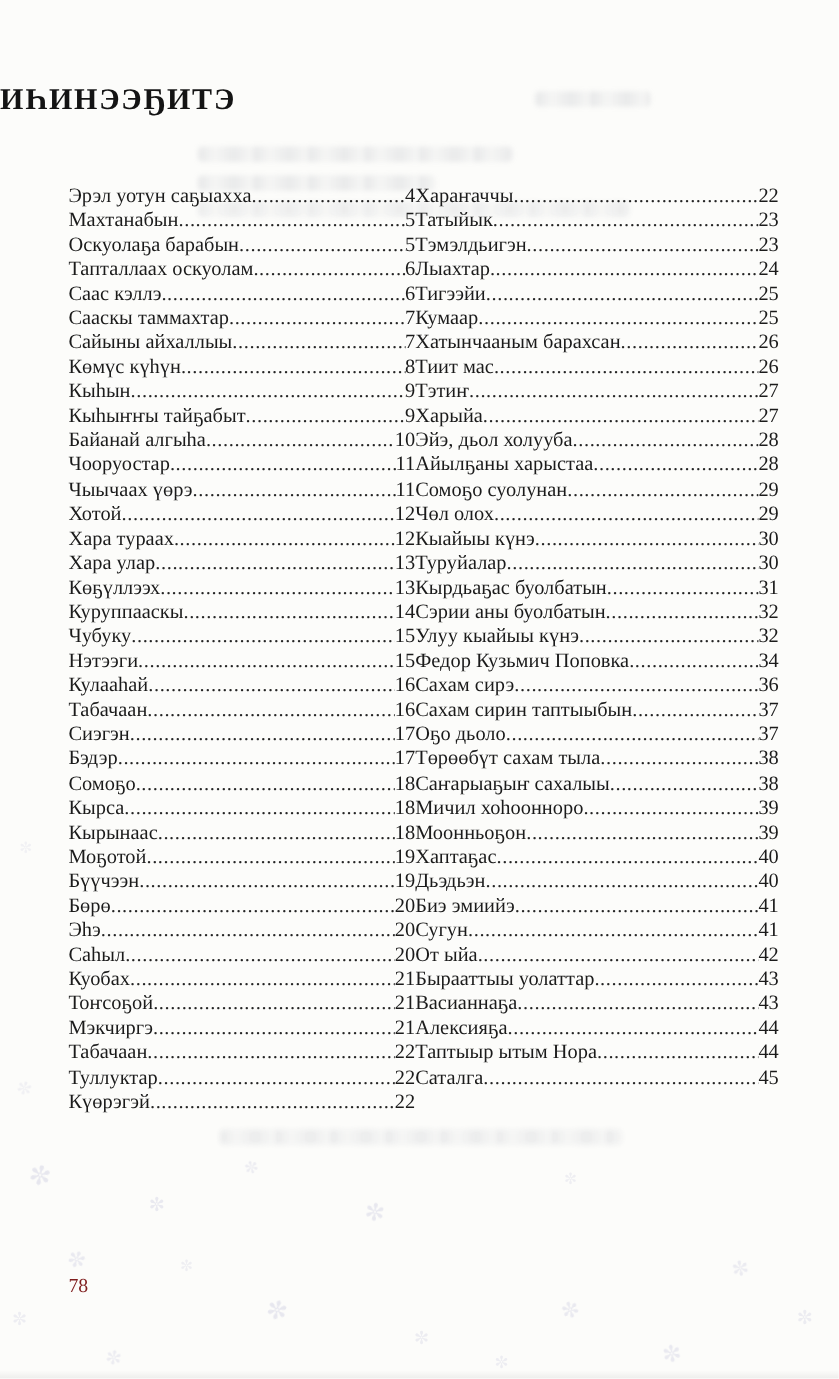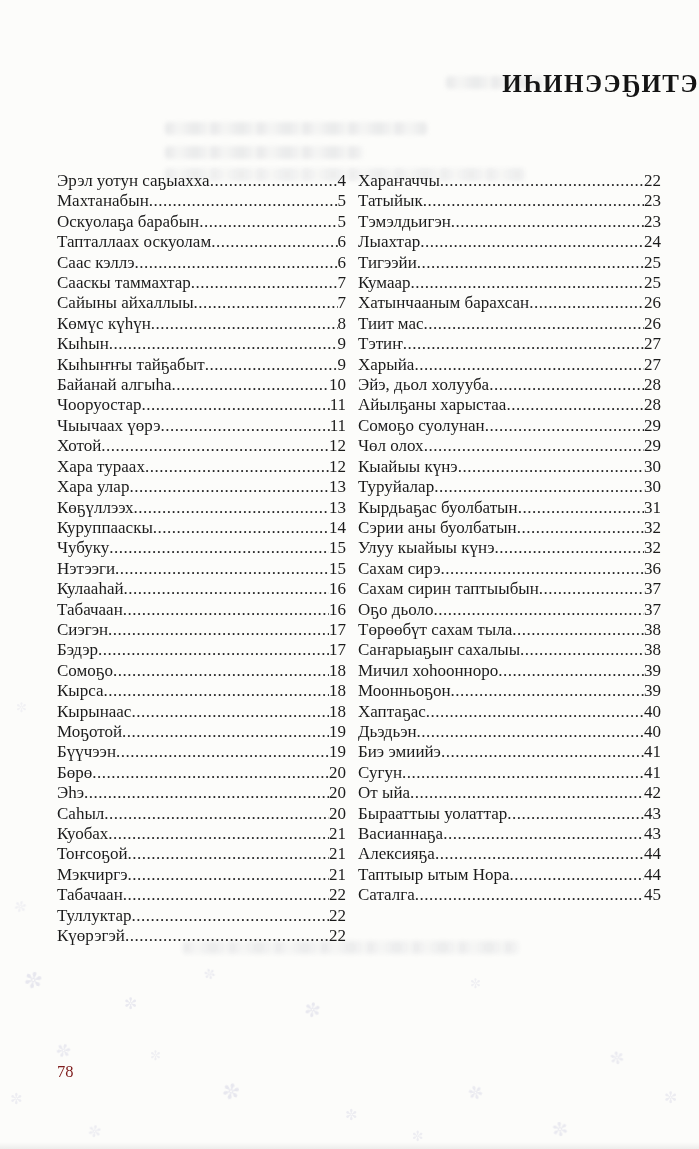--- a/index.html
+++ b/index.html
@@ -23,33 +23,32 @@
     height: 7px;
     background: linear-gradient(to bottom, rgba(0,0,0,0), rgba(0,0,0,0.06));
     pointer-events: none;
   }
 
   .page-title {
     position: absolute;
     top: 70px;
     left: 0;
     width: 100%;
-    text-align: right;
+    text-align: left;
     font-size: 25px;
     font-weight: bold;
     letter-spacing: 1.5px;
     color: #141414;
   }
 
   .toc-columns {
     position: absolute;
-    top: 171px;
+    top: 153px;
     left: 57px;
     display: flex;
-    gap: 12px;
   }
   .toc-col {
     font-size: 17px;
     line-height: 20.4px;
   }
   .toc-col-left  { width: 289px; }
   .toc-col-right { width: 303px; }
 
   .toc-entry {
     display: flex;
@@ -396,20 +395,25 @@
         </div>
         <div class="toc-entry">
           <span class="toc-entry-title">Сэрии аны буолбатын</span>
           <span class="toc-dots"></span>
           <span class="toc-entry-page">32</span>
         </div>
         <div class="toc-entry">
           <span class="toc-entry-title">Улуу кыайыы күнэ</span>
           <span class="toc-dots"></span>
           <span class="toc-entry-page">32</span>
+        </div>
+        <div class="toc-entry">
+          <span class="toc-entry-title">Федор Кузьмич Поповка</span>
+          <span class="toc-dots"></span>
+          <span class="toc-entry-page">34</span>
         </div>
         <div class="toc-entry">
           <span class="toc-entry-title">Сахам сирэ</span>
           <span class="toc-dots"></span>
           <span class="toc-entry-page">36</span>
         </div>
         <div class="toc-entry">
           <span class="toc-entry-title">Сахам сирин таптыыбын</span>
           <span class="toc-dots"></span>
           <span class="toc-entry-page">37</span>

